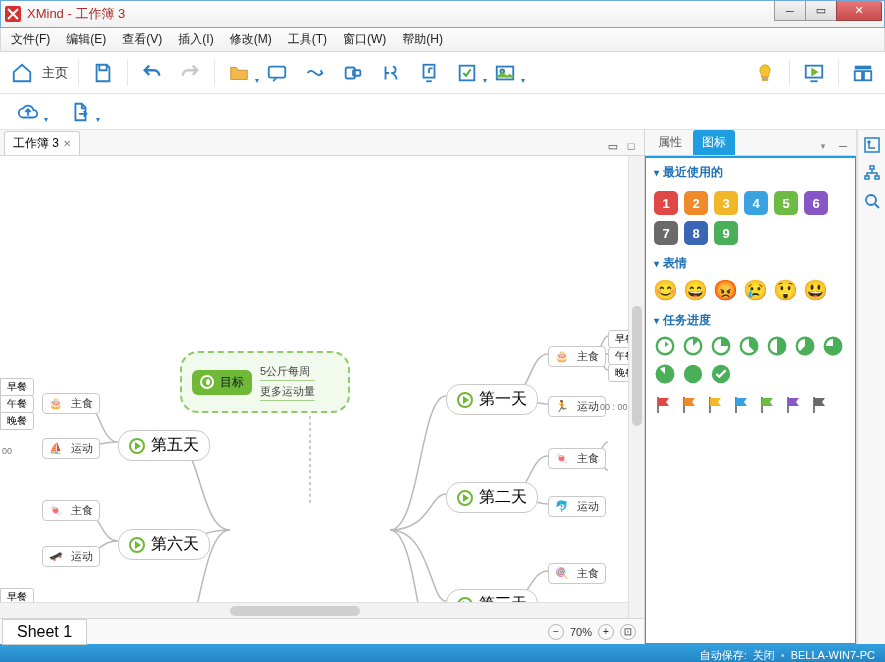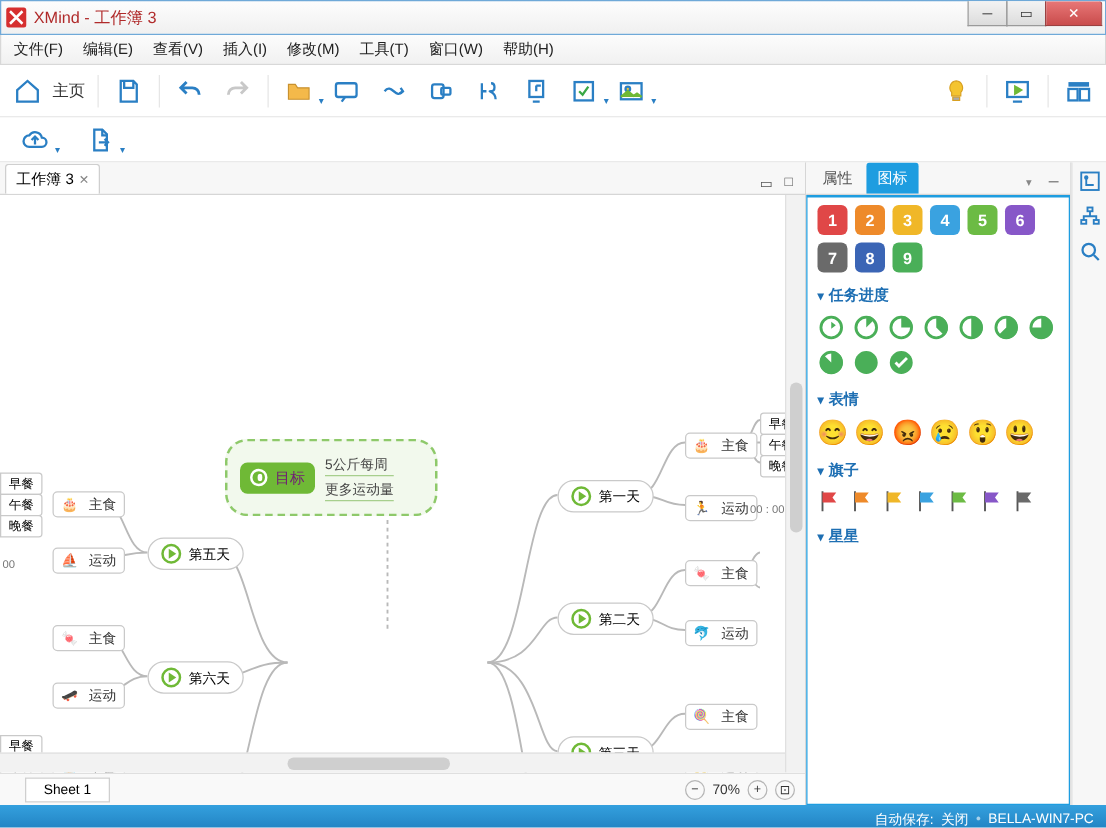--- a/index.html
+++ b/index.html
@@ -40,40 +40,40 @@
 
 
 .canvas { flex: 1; background: #fff; position: relative; overflow: hidden; }
 .canvas-scroll-v { position:absolute; right:0; top:0; bottom:0; width:16px; background:#f2f2f2; border-left:1px solid #e0e0e0; }
 .canvas-scroll-h { position:absolute; left:0; right:16px; bottom:0; height:16px; background:#f2f2f2; border-top:1px solid #e0e0e0; }
 .scroll-thumb-v { position:absolute; top:150px; left:3px; width:10px; height:120px; background:#cfcfcf; border-radius:5px; }
 .scroll-thumb-h { position:absolute; left:230px; top:3px; width:130px; height:10px; background:#cfcfcf; border-radius:5px; }
 
 .connector-svg { position:absolute; left:0; top:0; width:100%; height:100%; pointer-events:none; }
 
-.node { position: absolute; display: flex; align-items: center; gap: 6px; padding: 4px 10px; border: 1px solid #c9c9c9; border-radius: 14px; background: #fff; font-size: 11px; }
+.node { position: absolute; display: flex; align-items: center; gap: 6px; padding: 4px 10px; border: 1px solid #c9c9c9; border-radius: 14px; background: #fff; font-size: 16px; }
 .node .play { width:16px; height:16px; border:2px solid #6fb936; border-radius:50%; display:flex; align-items:center; justify-content:center;}
 .node .play::after{content:"";border-left:6px solid #6fb936;border-top:4px solid transparent;border-bottom:4px solid transparent;margin-left:2px;}
 
 .central { position: absolute; left: 230px; top: 348px; width: 160px; height: 52px; background: #6fb936; color: #fff; border-radius: 8px; display: flex; align-items: center; justify-content: center; font-size: 17px; }
 
 .goal-box { position:absolute; left:180px; top:195px; width:170px; height:62px; border:2px dashed #8ec96a; border-radius:18px; background:#f2f9ed; display:flex; align-items:center; gap:8px; padding:6px 10px; }
-.goal-pill { background:#6fb936; color:#701a75; border-radius:6px; padding:4px 8px; font-size:12px; display:flex; align-items:center; gap:6px; }
+.goal-pill { background:#6fb936; color:#0f172a; border-radius:6px; padding:4px 8px; font-size:12px; display:flex; align-items:center; gap:6px; }
 .goal-lines { display:flex; flex-direction:column; font-size:11px; gap:3px; color:#444; }
 .goal-lines span{ border-bottom:1px solid #a7cf8d; padding-bottom:1px; }
 
 .sub-box { position:absolute; border:1px solid #c9c9c9; border-radius:4px; background:#fff; font-size:11px; padding:2px 6px; color:#333; display:flex; align-items:center; gap:4px; }
 .sub-stack { position:absolute; display:flex; flex-direction:column; }
 .sub-stack .row { border:1px solid #c9c9c9; border-radius:3px; padding:1px 6px; font-size:10px; margin-bottom:-1px; background:#fff; }
 .tiny-icon { width:18px; height:14px; display:inline-block; }
 .time-label { position:absolute; font-size:9px; color:#777; }
 
 
 .sheet-bar { height: 26px; border-top: 1px solid #d6d6d6; display: flex; align-items: center; background:#f9f9f9; }
-.sheet-tab { border:1px solid #cfcfcf; background:#fff; padding:3px 14px; font-size:11px; margin-left:20px; }
+.sheet-tab { border:1px solid #cfcfcf; background:#fff; padding:3px 14px; font-size:16px; margin-left:2px; }
 .sheet-spacer { flex:1; }
 .zoom-ctrl { display:flex; align-items:center; gap:6px; padding:0 8px; font-size:11px; color:#333; }
 .zoom-btn { width:16px; height:16px; border:1px solid #b6b6b6; border-radius:50%; display:flex; align-items:center; justify-content:center; font-size:10px; }
 
 
 .right-panel { width: 212px; display: flex; flex-direction: column; border-right:1px solid #e0e0e0; }
 .rp-tabs { height: 26px; display: flex; align-items: flex-end; background:#f7f7f7; border-bottom:1px solid #d6d6d6; padding:0 4px; gap:2px; }
 .rp-tab { padding:3px 8px; font-size:12px; color:#555; border:1px solid transparent; }
 .rp-tab.active { background:#1e9de0; color:#fff; border-radius:3px 3px 0 0; }
 .rp-body { flex:1; overflow:auto; border:1px solid #1e9de0; border-top:2px solid #1e9de0; padding:6px 8px; background:#fff; }
@@ -411,89 +411,91 @@
   <div class="right-panel">
     <div class="rp-tabs">
       <div class="rp-tab"><span>属性</span></div>
       <div class="rp-tab active"><span>图标</span></div>
       <div style="flex:1"></div>
       <div class="etab-ctrl" style="font-size:9px;color:#888;">▾</div>
       <div class="etab-ctrl">─</div>
     </div>
     <div class="rp-body">
       <div class="rp-section">
+        <div class="rp-head">最近使用的</div>
+      </div>
+      <div class="rp-section">
         <div class="icon-grid" id="priority-grid">
             <div class="num-badge" style="background: rgb(224, 71, 71);">1</div>
             <div class="num-badge" style="background: rgb(238, 138, 42);">2</div>
             <div class="num-badge" style="background: rgb(240, 183, 40);">3</div>
             <div class="num-badge" style="background: rgb(58, 162, 224);">4</div>
             <div class="num-badge" style="background: rgb(108, 187, 68);">5</div>
             <div class="num-badge" style="background: rgb(135, 87, 200);">6</div>
             <div class="num-badge" style="background: rgb(106, 106, 106);">7</div>
             <div class="num-badge" style="background: rgb(59, 101, 181);">8</div>
             <div class="num-badge" style="background: rgb(74, 175, 88);">9</div>
           </div>
       </div>
       <div class="rp-section">
-        <div class="rp-head">任务进度</div>
-        <div class="icon-grid" id="progress-grid">
-            <svg viewBox="0 0 24 24" class="prog">
-              <circle cx="12" cy="12" r="9" fill="none" stroke="#4aaf58" stroke-width="2.5"></circle>
-              <path d="M12 7l4 3-4 3z" fill="#4aaf58"></path>
-            </svg>
-            <svg viewBox="0 0 24 24" class="prog">
-              <circle cx="12" cy="12" r="9" fill="none" stroke="#4aaf58" stroke-width="2.5"></circle>
-              <path d="M12 12 L12 2 A10 10 0 0 1 19.071067811865476 4.928932188134525 Z" fill="#4aaf58"></path>
-            </svg>
-            <svg viewBox="0 0 24 24" class="prog">
-              <circle cx="12" cy="12" r="9" fill="none" stroke="#4aaf58" stroke-width="2.5"></circle>
-              <path d="M12 12 L12 2 A10 10 0 0 1 22 12 Z" fill="#4aaf58"></path>
-            </svg>
-            <svg viewBox="0 0 24 24" class="prog">
-              <circle cx="12" cy="12" r="9" fill="none" stroke="#4aaf58" stroke-width="2.5"></circle>
-              <path d="M12 12 L12 2 A10 10 0 0 1 19.071067811865476 19.071067811865476 Z" fill="#4aaf58"></path>
-            </svg>
-            <svg viewBox="0 0 24 24" class="prog">
-              <circle cx="12" cy="12" r="9" fill="none" stroke="#4aaf58" stroke-width="2.5"></circle>
-              <path d="M12 12 L12 2 A10 10 0 0 1 12 22 Z" fill="#4aaf58"></path>
-            </svg>
-            <svg viewBox="0 0 24 24" class="prog">
-              <circle cx="12" cy="12" r="9" fill="none" stroke="#4aaf58" stroke-width="2.5"></circle>
-              <path d="M12 12 L12 2 A10 10 0 1 1 4.928932188134525 19.071067811865476 Z" fill="#4aaf58"></path>
-            </svg>
-            <svg viewBox="0 0 24 24" class="prog">
-              <circle cx="12" cy="12" r="9" fill="none" stroke="#4aaf58" stroke-width="2.5"></circle>
-              <path d="M12 12 L12 2 A10 10 0 1 1 2 12.000000000000002 Z" fill="#4aaf58"></path>
-            </svg>
-            <svg viewBox="0 0 24 24" class="prog">
-              <circle cx="12" cy="12" r="9" fill="none" stroke="#4aaf58" stroke-width="2.5"></circle>
-              <path d="M12 12 L12 2 A10 10 0 1 1 4.928932188134523 4.928932188134525 Z" fill="#4aaf58"></path>
-            </svg>
-            <svg viewBox="0 0 24 24" class="prog">
-              <circle cx="12" cy="12" r="10" fill="#4aaf58"></circle>
-            </svg>
-            <svg viewBox="0 0 24 24" class="prog">
-              <circle cx="12" cy="12" r="10" fill="#4aaf58"></circle>
-              <path d="M7 12l3 3 7-7" stroke="#fff" stroke-width="2.5" fill="none"></path>
-            </svg>
-          </div>
-      </div>
-      <div class="rp-section">
         <div class="rp-head">表情</div>
         <div class="icon-grid" id="emoji-grid">
             <div class="emoji">😊</div>
             <div class="emoji">😄</div>
             <div class="emoji">😡</div>
             <div class="emoji">😢</div>
             <div class="emoji">😲</div>
             <div class="emoji">😃</div>
           </div>
       </div>
       <div class="rp-section">
-        <div class="rp-head">旗子</div>
+        <div class="rp-head">任务进度</div>
+        <div class="icon-grid" id="progress-grid">
+            <svg viewBox="0 0 24 24" class="prog">
+              <circle cx="12" cy="12" r="9" fill="none" stroke="#4aaf58" stroke-width="2.5"></circle>
+              <path d="M12 7l4 3-4 3z" fill="#4aaf58"></path>
+            </svg>
+            <svg viewBox="0 0 24 24" class="prog">
+              <circle cx="12" cy="12" r="9" fill="none" stroke="#4aaf58" stroke-width="2.5"></circle>
+              <path d="M12 12 L12 2 A10 10 0 0 1 19.071067811865476 4.928932188134525 Z" fill="#4aaf58"></path>
+            </svg>
+            <svg viewBox="0 0 24 24" class="prog">
+              <circle cx="12" cy="12" r="9" fill="none" stroke="#4aaf58" stroke-width="2.5"></circle>
+              <path d="M12 12 L12 2 A10 10 0 0 1 22 12 Z" fill="#4aaf58"></path>
+            </svg>
+            <svg viewBox="0 0 24 24" class="prog">
+              <circle cx="12" cy="12" r="9" fill="none" stroke="#4aaf58" stroke-width="2.5"></circle>
+              <path d="M12 12 L12 2 A10 10 0 0 1 19.071067811865476 19.071067811865476 Z" fill="#4aaf58"></path>
+            </svg>
+            <svg viewBox="0 0 24 24" class="prog">
+              <circle cx="12" cy="12" r="9" fill="none" stroke="#4aaf58" stroke-width="2.5"></circle>
+              <path d="M12 12 L12 2 A10 10 0 0 1 12 22 Z" fill="#4aaf58"></path>
+            </svg>
+            <svg viewBox="0 0 24 24" class="prog">
+              <circle cx="12" cy="12" r="9" fill="none" stroke="#4aaf58" stroke-width="2.5"></circle>
+              <path d="M12 12 L12 2 A10 10 0 1 1 4.928932188134525 19.071067811865476 Z" fill="#4aaf58"></path>
+            </svg>
+            <svg viewBox="0 0 24 24" class="prog">
+              <circle cx="12" cy="12" r="9" fill="none" stroke="#4aaf58" stroke-width="2.5"></circle>
+              <path d="M12 12 L12 2 A10 10 0 1 1 2 12.000000000000002 Z" fill="#4aaf58"></path>
+            </svg>
+            <svg viewBox="0 0 24 24" class="prog">
+              <circle cx="12" cy="12" r="9" fill="none" stroke="#4aaf58" stroke-width="2.5"></circle>
+              <path d="M12 12 L12 2 A10 10 0 1 1 4.928932188134523 4.928932188134525 Z" fill="#4aaf58"></path>
+            </svg>
+            <svg viewBox="0 0 24 24" class="prog">
+              <circle cx="12" cy="12" r="10" fill="#4aaf58"></circle>
+            </svg>
+            <svg viewBox="0 0 24 24" class="prog">
+              <circle cx="12" cy="12" r="10" fill="#4aaf58"></circle>
+              <path d="M7 12l3 3 7-7" stroke="#fff" stroke-width="2.5" fill="none"></path>
+            </svg>
+          </div>
+      </div>
+      <div class="rp-section">
         <div class="icon-grid" id="flag-grid">
             <svg viewBox="0 0 20 20" class="flag">
               <path d="M4 2v16" stroke="#555" stroke-width="1.5"></path>
               <path d="M4 3h11l-3 4 3 4H4z" fill="#e04747"></path>
             </svg>
             <svg viewBox="0 0 20 20" class="flag">
               <path d="M4 2v16" stroke="#555" stroke-width="1.5"></path>
               <path d="M4 3h11l-3 4 3 4H4z" fill="#ee8a2a"></path>
             </svg>
             <svg viewBox="0 0 20 20" class="flag">
@@ -510,23 +512,20 @@
             </svg>
             <svg viewBox="0 0 20 20" class="flag">
               <path d="M4 2v16" stroke="#555" stroke-width="1.5"></path>
               <path d="M4 3h11l-3 4 3 4H4z" fill="#8757c8"></path>
             </svg>
             <svg viewBox="0 0 20 20" class="flag">
               <path d="M4 2v16" stroke="#555" stroke-width="1.5"></path>
               <path d="M4 3h11l-3 4 3 4H4z" fill="#6a6a6a"></path>
             </svg>
           </div>
-      </div>
-      <div class="rp-section">
-        <div class="rp-head">星星</div>
       </div>
     </div>
   </div>
 
   <div class="icon-strip">
     <svg class="strip-icon" viewBox="0 0 18 18" fill="none" stroke="#2a7fc4" stroke-width="1.5">
         <rect x="2" y="2" width="14" height="14"></rect>
         <circle cx="6" cy="6" r="1" fill="#2a7fc4"></circle>
         <path d="M6 6v6h6"></path>
       </svg>

